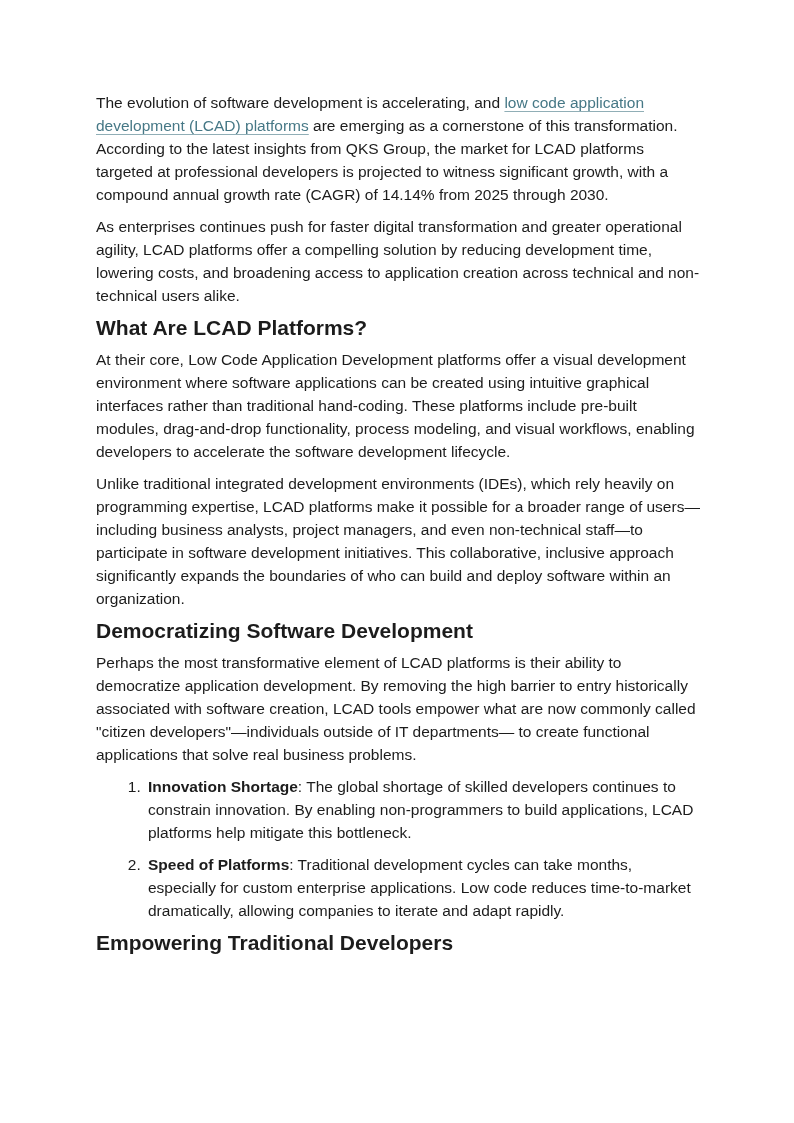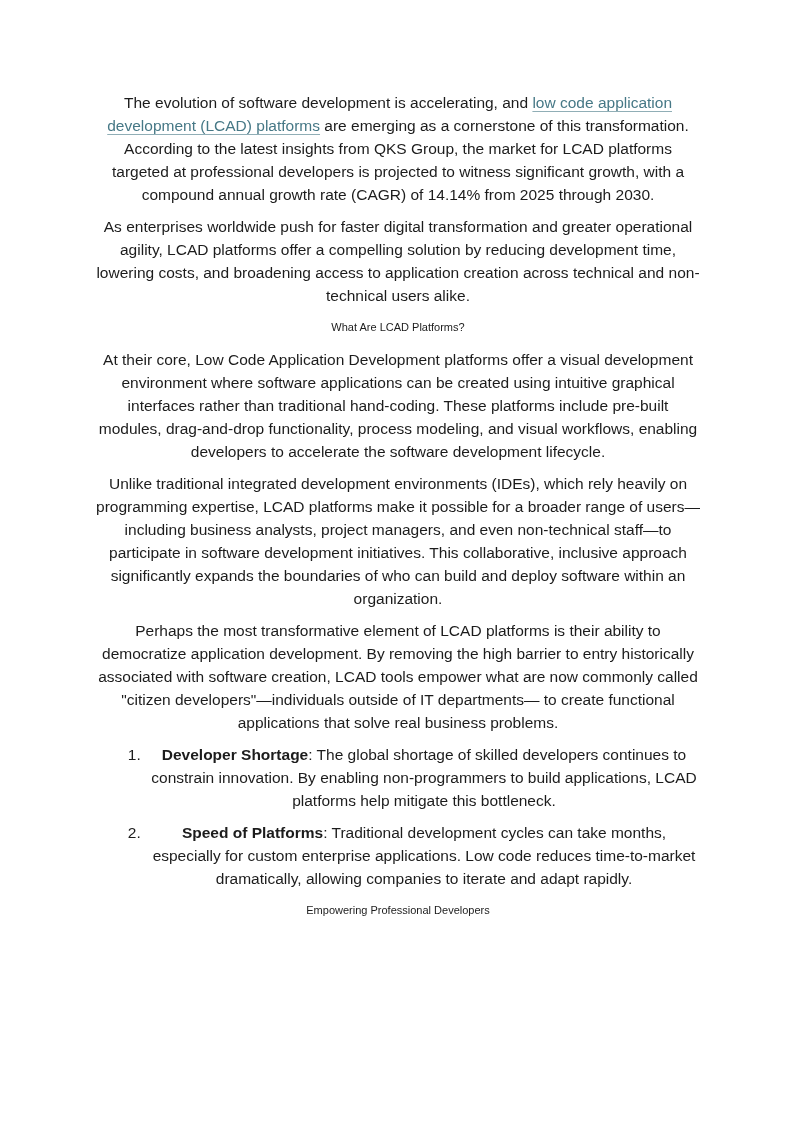--- a/index.html
+++ b/index.html
@@ -22,29 +22,28 @@
     font-family: "Liberation Sans", "DejaVu Sans", sans-serif;
     color: var(--text-color);
   }
   .doc-content {
     position: absolute;
     left: 96px;
     top: 91px;
     width: 604px;
     font-size: 15.5px;
     line-height: 23px;
-    text-align: center;
   }
   .doc-content p {
     margin: 0 0 9px 0;
   }
   .doc-content h2 {
-    font-size: 11px;
+    font-size: 21px;
     line-height: 23px;
-    font-weight: 400;
+    font-weight: 700;
     margin: 0 0 9px 0;
     color: var(--text-color);
   }
   .doc-content ol {
     margin: 3px 0 9px 0;
     padding-left: 49px;
   }
   .doc-content li {
     margin-bottom: 9px;
     padding-left: 3px;
@@ -58,24 +57,25 @@
     cursor: pointer;
   }
   strong { font-weight: 700; }
 </style>
 </head>
 <body>
 
 <div class="page">
   <div class="doc-content" id="doc-root">
       <p><span>The evolution of software development is accelerating, and </span><a href="#" class="doc-link">low code application development (LCAD) platforms</a><span> are emerging as a cornerstone of this transformation. According to the latest insights from QKS Group, the market for LCAD platforms targeted at professional developers is projected to witness significant growth, with a compound annual growth rate (CAGR) of 14.14% from 2025 through 2030.</span></p>
-      <p><span>As enterprises worldwide push for faster digital transformation and greater operational agility, LCAD platforms offer a compelling solution by reducing development time, lowering costs, and broadening access to application creation across technical and non-technical users alike.</span></p>
+      <p><span>As enterprises continues push for faster digital transformation and greater operational agility, LCAD platforms offer a compelling solution by reducing development time, lowering costs, and broadening access to application creation across technical and non-technical users alike.</span></p>
       <h2><span>What Are LCAD Platforms?</span></h2>
       <p><span>At their core, Low Code Application Development platforms offer a visual development environment where software applications can be created using intuitive graphical interfaces rather than traditional hand-coding. These platforms include pre-built modules, drag-and-drop functionality, process modeling, and visual workflows, enabling developers to accelerate the software development lifecycle.</span></p>
       <p><span>Unlike traditional integrated development environments (IDEs), which rely heavily on programming expertise, LCAD platforms make it possible for a broader range of users—including business analysts, project managers, and even non-technical staff—to participate in software development initiatives. This collaborative, inclusive approach significantly expands the boundaries of who can build and deploy software within an organization.</span></p>
+      <h2><span>Democratizing Software Development</span></h2>
       <p><span>Perhaps the most transformative element of LCAD platforms is their ability to democratize application development. By removing the high barrier to entry historically associated with software creation, LCAD tools empower what are now commonly called "citizen developers"—individuals outside of IT departments— to create functional applications that solve real business problems.</span></p>
       <ol>
-        <li><strong>Developer Shortage</strong><span>: The global shortage of skilled developers continues to constrain innovation. By enabling non-programmers to build applications, LCAD platforms help mitigate this bottleneck.</span></li>
+        <li><strong>Innovation Shortage</strong><span>: The global shortage of skilled developers continues to constrain innovation. By enabling non-programmers to build applications, LCAD platforms help mitigate this bottleneck.</span></li>
         <li><strong>Speed of Platforms</strong><span>: Traditional development cycles can take months, especially for custom enterprise applications. Low code reduces time-to-market dramatically, allowing companies to iterate and adapt rapidly.</span></li>
       </ol>
-      <h2><span>Empowering Professional Developers</span></h2>
+      <h2><span>Empowering Traditional Developers</span></h2>
     </div>
 </div>
 
 </body></html>

